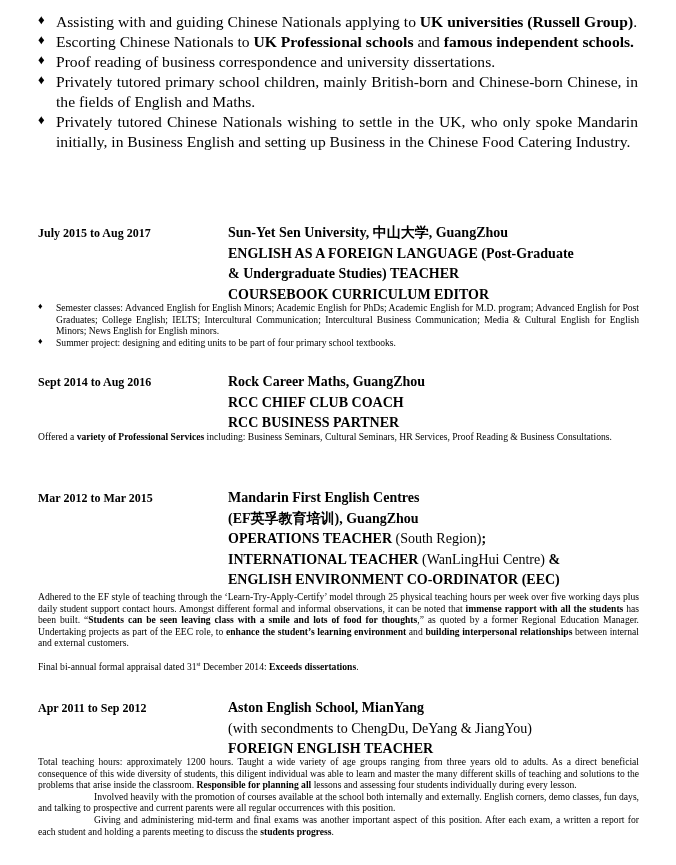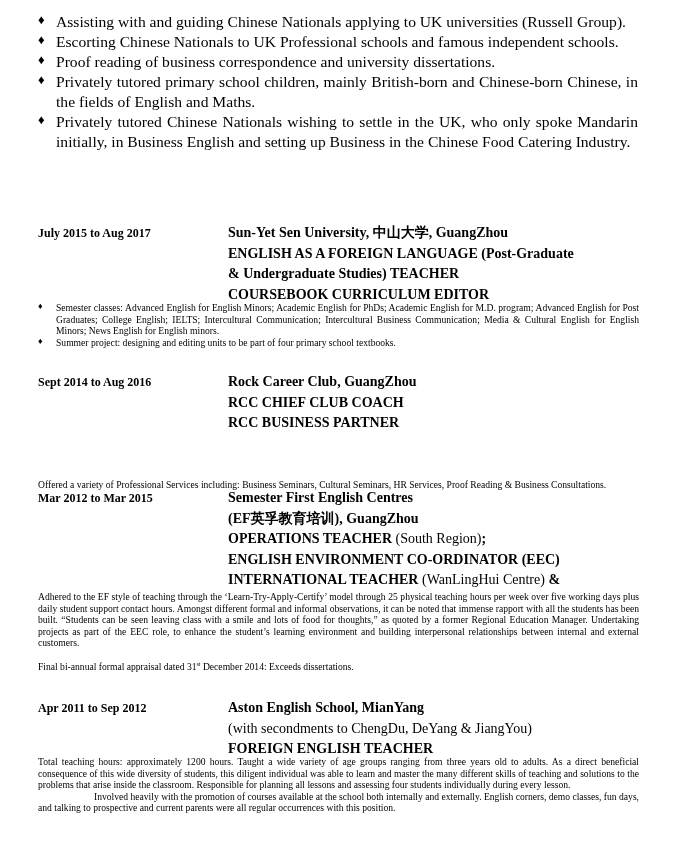--- a/index.html
+++ b/index.html
@@ -1,18 +1,18 @@
 <!DOCTYPE html>
 <html><head>
 <meta charset="utf-8">
 <style>
   html, body { margin: 0; padding: 0; background: #ffffff; }
   body { width: 676px; height: 865px; overflow: hidden; position: relative; font-family: "Liberation Serif", "DejaVu Serif", serif; color: #000; }
   .page { position: absolute; left: 0; top: 0; width: 676px; }
-  b { font-weight: normal; }
+  b { font-weight: bold; }
 
   
   .big-list { position: absolute; left: 38px; top: 12px; width: 600px; margin: 0; padding: 0; list-style: none; font-size: 15.6px; line-height: 20px; }
   .big-list li { position: relative; padding-left: 18px; text-align: justify; margin: 0 0 0 0; }
   .big-list li .dia { position: absolute; left: 0; top: -2px; font-size: 13px; }
 
   
   .job { position: absolute; left: 38px; width: 600px; }
   .job .date { position: absolute; left: 0; top: 0; font-weight: bold; font-size: 12px; line-height: 20px; }
   .job .titles { position: absolute; left: 190px; top: 0; width: 420px; font-weight: bold; font-size: 14px; line-height: 20.5px; }
@@ -49,52 +49,53 @@
     </div>
   </div>
   <ul class="small-list" style="top:302px;">
     <li><span class="dia">♦</span><span>Semester classes: Advanced English for English Minors; Academic English for PhDs; Academic English for M.D. program; Advanced English for Post Graduates; College English; IELTS; Intercultural Communication; Intercultural Business Communication; Media &amp; Cultural English for English Minors; News English for English minors.</span></li>
     <li><span class="dia">♦</span><span>Summer project: designing and editing units to be part of four primary school textbooks.</span></li>
   </ul>
 
   <div class="job" style="top:372px;">
     <div class="date">Sept 2014 to Aug 2016</div>
     <div class="titles">
-      <div>Rock Career Club, GuangZhou</div>
+      <div>Rock Career Maths, GuangZhou</div>
       <div>RCC CHIEF CLUB COACH</div>
       <div>RCC BUSINESS PARTNER</div>
     </div>
   </div>
-  <div class="small" style="top:431px; text-align:left;margin-top:48px;">
+  <div class="small" style="top:431px; text-align:left;">
     <div><span>Offered a </span><b>variety of Professional Services</b><span> including: Business Seminars, Cultural Seminars, HR Services, Proof Reading &amp; Business Consultations.</span></div>
   </div>
 
   <div class="job" style="top:488px;">
     <div class="date">Mar 2012 to Mar 2015</div>
     <div class="titles">
-      <div>Semester First English Centres</div>
+      <div>Mandarin First English Centres</div>
       <div>(EF英孚教育培训), GuangZhou</div>
       <div><span>OPERATIONS TEACHER</span><span class="n"> (South Region)</span><span>;</span></div>
+      <div><span>INTERNATIONAL TEACHER</span><span class="n"> (WanLingHui Centre) </span><span>&amp;</span></div>
       <div>ENGLISH ENVIRONMENT CO-ORDINATOR (EEC)</div>
-      <div><span>INTERNATIONAL TEACHER</span><span class="n"> (WanLingHui Centre) </span><span>&amp;</span></div>
     </div>
   </div>
   <div class="small" style="top:591px;">
     <span>Adhered to the EF style of teaching through the ‘Learn-Try-Apply-Certify’ model through 25 physical teaching hours per week over five working days plus daily student support contact hours. Amongst different formal and informal observations, it can be noted that </span><b>immense rapport with all the students</b><span> has been built. “</span><b>Students can be seen leaving class with a smile and lots of food for thoughts</b><span>,” as quoted by a former Regional Education Manager. Undertaking projects as part of the EEC role, to </span><b>enhance the student’s learning environment</b><span> and </span><b>building interpersonal relationships</b><span> between internal and external customers.</span>
   </div>
   <div class="small" style="top:661px;">
     <span>Final bi-annual formal appraisal dated 31</span><sup>st</sup><span> December 2014: </span><b>Exceeds dissertations</b><span>.</span>
   </div>
 
   <div class="job" style="top:698px;">
     <div class="date">Apr 2011 to Sep 2012</div>
     <div class="titles">
       <div>Aston English School, MianYang</div>
       <div class="n">(with secondments to ChengDu, DeYang &amp; JiangYou)</div>
       <div>FOREIGN ENGLISH TEACHER</div>
     </div>
   </div>
   <div class="small" style="top:756px;">
     <div><span>Total teaching hours: approximately 1200 hours. Taught a wide variety of age groups ranging from three years old to adults. As a direct beneficial consequence of this wide diversity of students, this diligent individual was able to learn and master the many different skills of teaching and solutions to the problems that arise inside the classroom. </span><b>Responsible for planning all</b><span> lessons and assessing four students individually during every lesson.</span></div>
     <div class="indent">Involved heavily with the promotion of courses available at the school both internally and externally. English corners, demo classes, fun days, and talking to prospective and current parents were all regular occurrences with this position.</div>
+    <div class="indent"><span>Giving and administering mid-term and final exams was another important aspect of this position. After each exam, a written a report for each student and holding a parents meeting to discuss the </span><b>students progress</b><span>.</span></div>
   </div>
 
 </div>
 
 </body></html>

